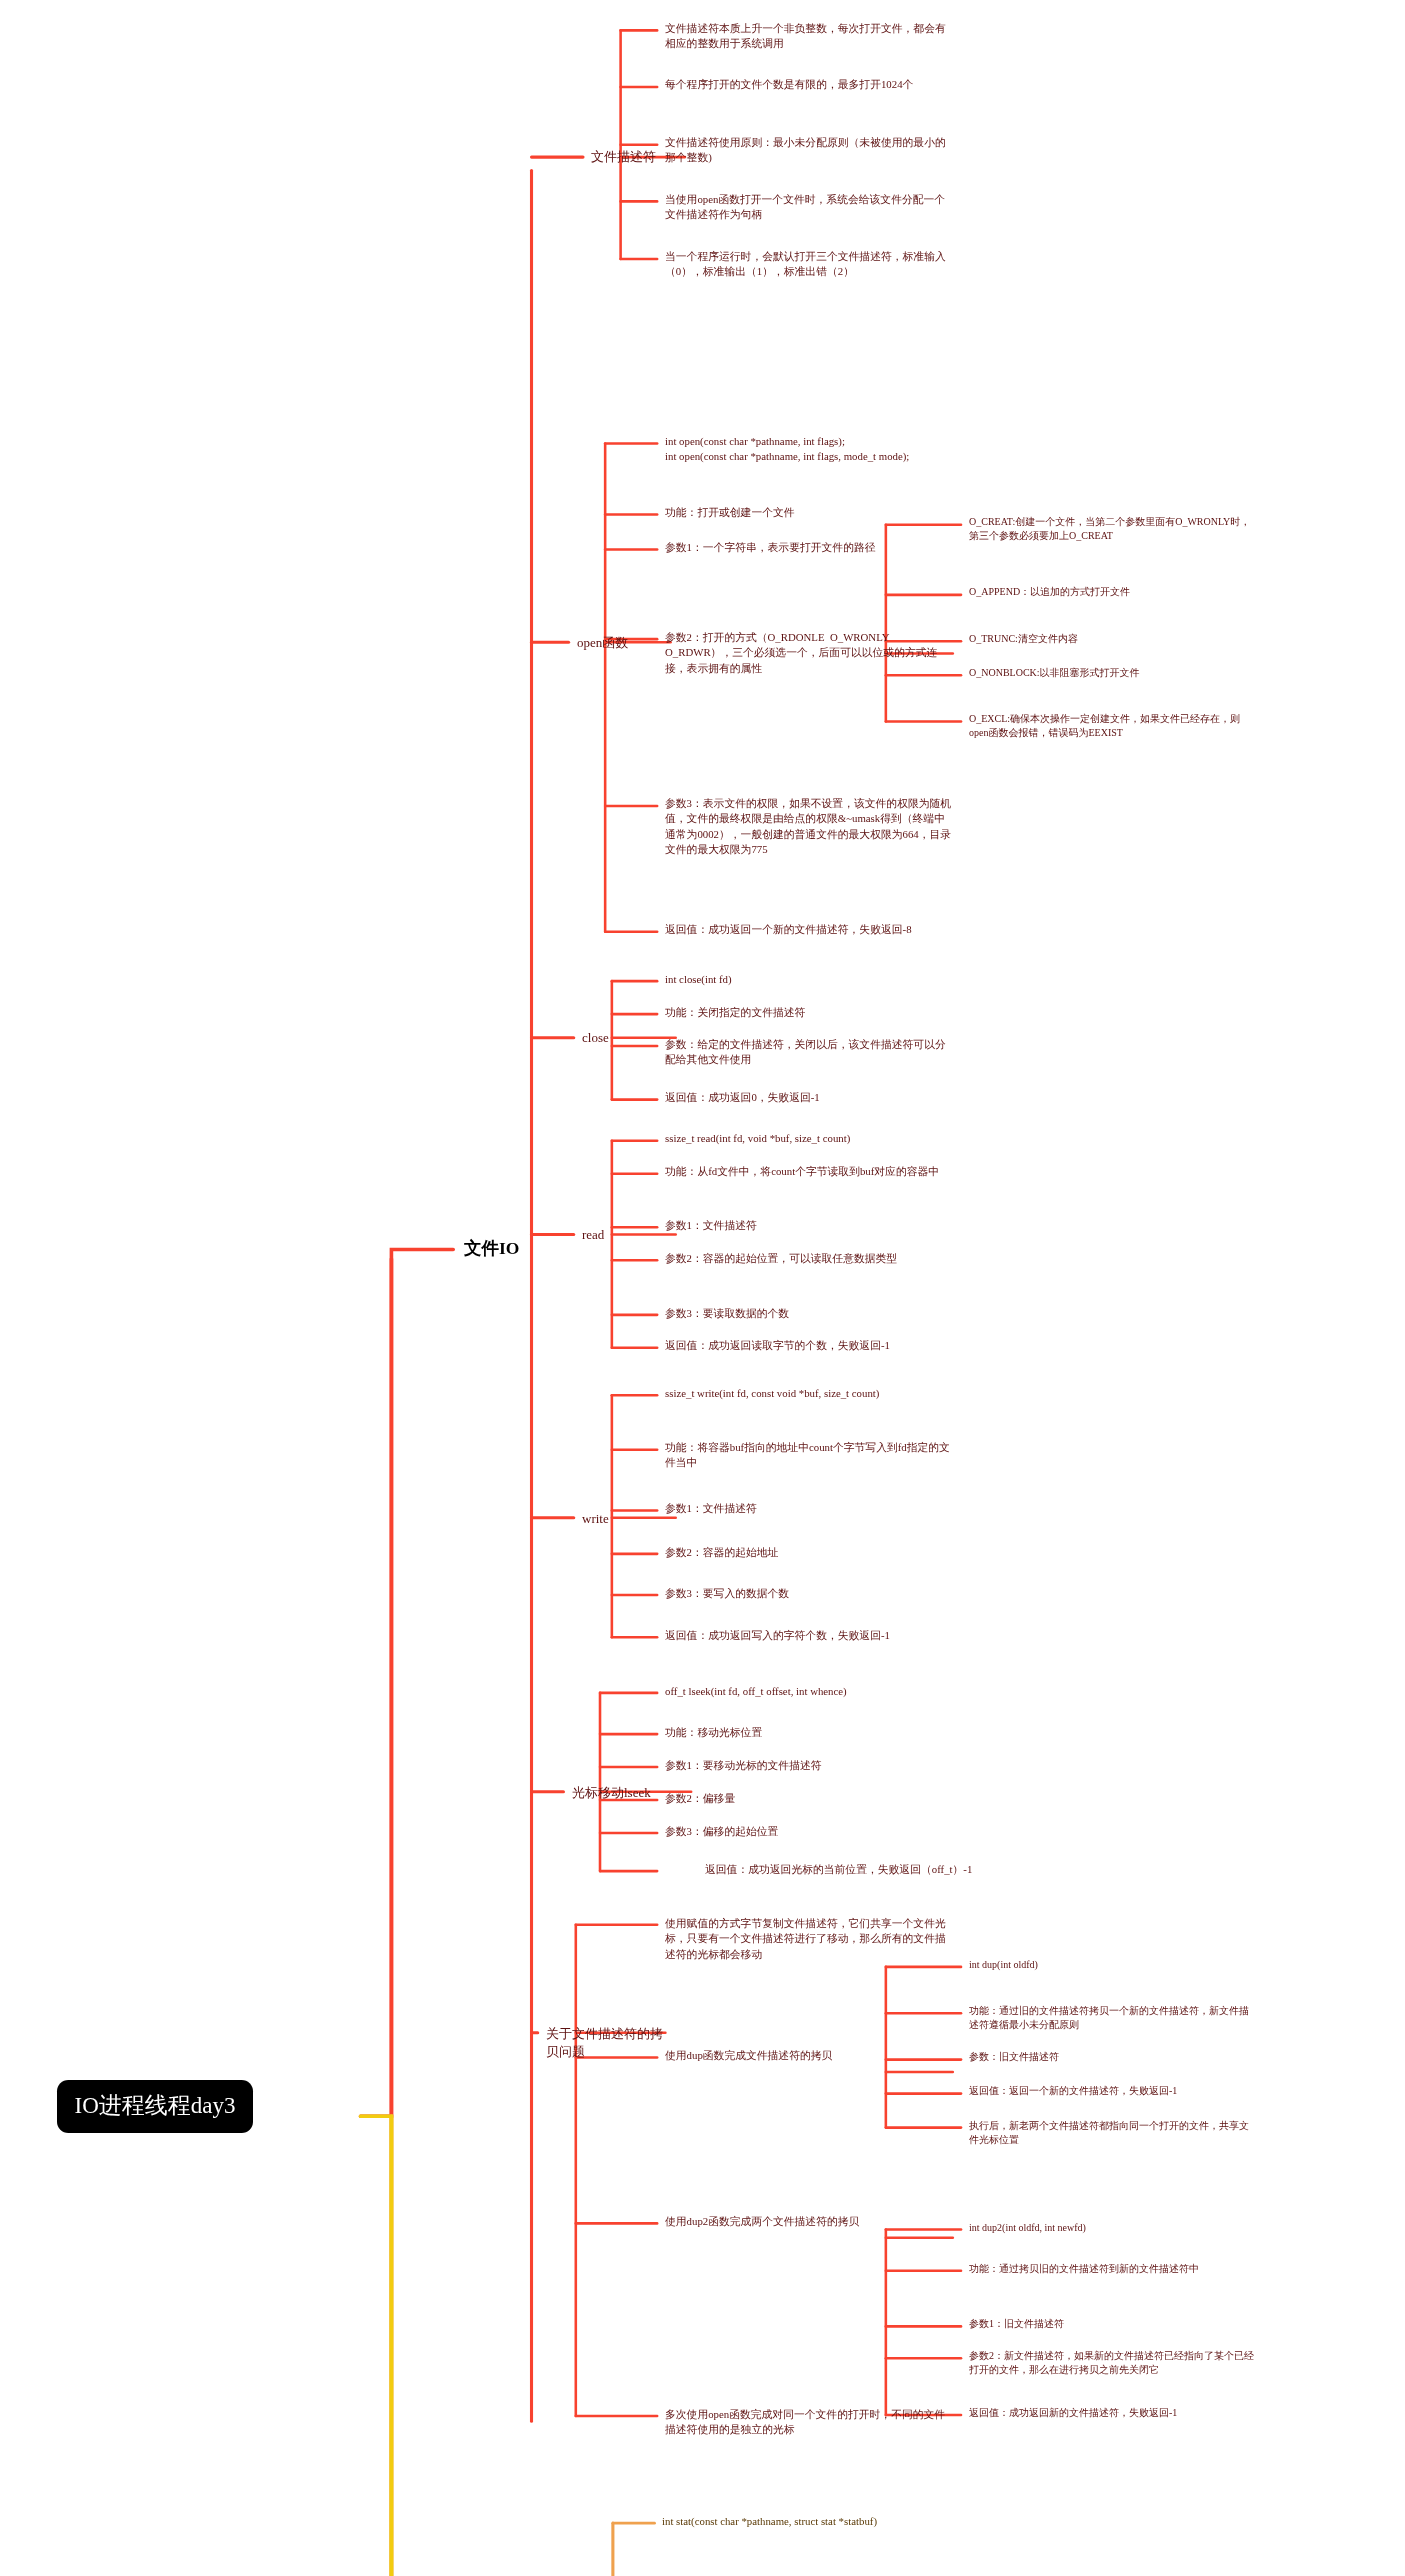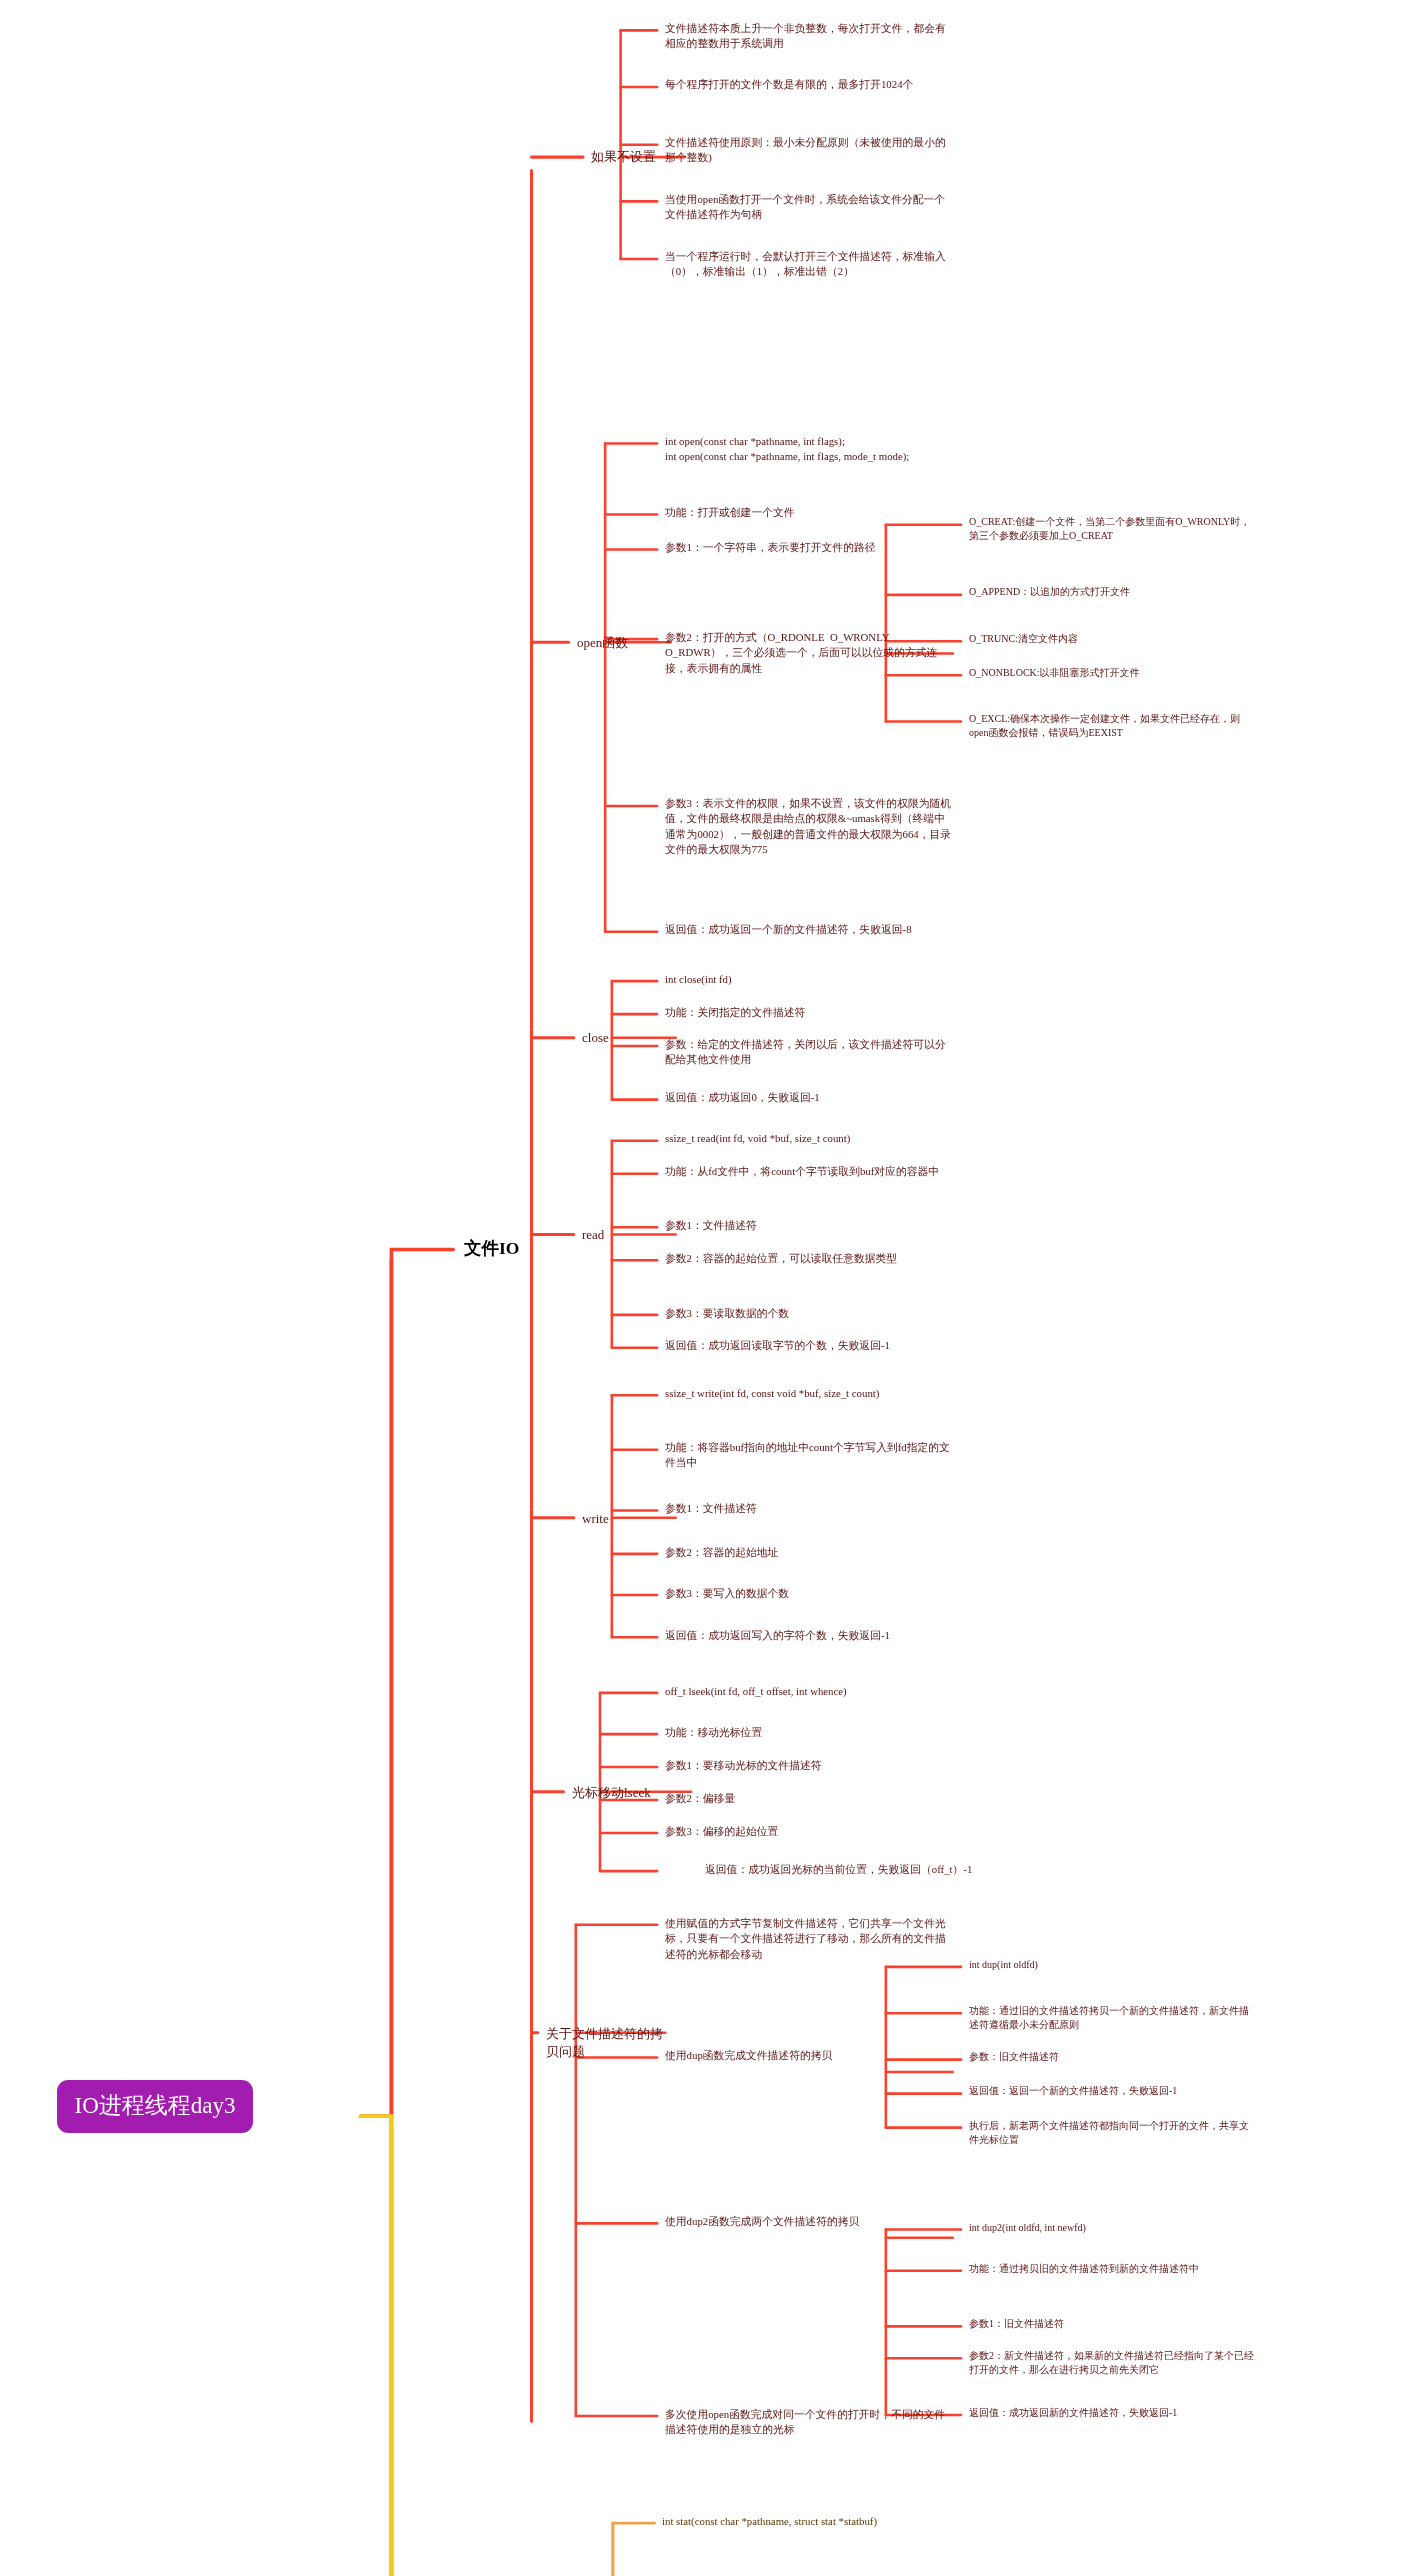--- a/index.html
+++ b/index.html
@@ -6,21 +6,21 @@
   body{
     font-family:"Liberation Serif","DejaVu Serif",serif;
     width:1405px;height:3358px;position:relative;overflow:hidden;
   }
   #canvas{position:absolute;inset:0;width:1405px;height:3358px;}
   svg.wires{position:absolute;left:0;top:0;width:1405px;height:3358px;pointer-events:none;}
 
   
   .root{
     position:absolute;
-    background:#a21caf;
+    background:#000000;
     color:#ffffff;
     border-radius:11.3px;
     padding:13.4px 17.5px;
     font-size:23px;
     line-height:1.15;
     font-family:"Liberation Serif","DejaVu Serif",serif;
     white-space:nowrap;
     letter-spacing:0px;
   }
 
@@ -164,21 +164,21 @@
       <path d="M 1168 6286 L 1176 6286" stroke="#f2cc10" stroke-width="5" fill="none" stroke-linecap="round"></path>
       <path d="M 1420 6136 L 1420 6396" stroke="#f2cc10" stroke-width="5" fill="none" stroke-linecap="round"></path>
       <path d="M 1422 6286 L 1420 6286" stroke="#f2cc10" stroke-width="5" fill="none" stroke-linecap="round"></path>
       <path d="M 1420 6136 L 1466 6136" stroke="#f2cc10" stroke-width="5" fill="none" stroke-linecap="round"></path>
       <path d="M 1420 6208 L 1466 6208" stroke="#f2cc10" stroke-width="5" fill="none" stroke-linecap="round"></path>
       <path d="M 1420 6316 L 1466 6316" stroke="#f2cc10" stroke-width="5" fill="none" stroke-linecap="round"></path>
       <path d="M 1420 6396 L 1466 6396" stroke="#f2cc10" stroke-width="5" fill="none" stroke-linecap="round"></path>
     </svg>
   <div id="nodes">
       <div class="node lvl1" style="left: 464px; top: 1236px; width: 113px;">文件IO</div>
-      <div class="node lvl2 c-red" style="left: 591px; top: 148px; width: 93px;">如果不设置</div>
+      <div class="node lvl2 c-red" style="left: 591px; top: 148px; width: 93px;">文件描述符</div>
       <div class="node lvl3 c-red" style="left: 665px; top: 20.6px; width: 289px;">文件描述符本质上升一个非负整数，每次打开文件，都会有相应的整数用于系统调用</div>
       <div class="node lvl3 c-red" style="left: 665px; top: 77px; width: 289px;">每个程序打开的文件个数是有限的，最多打开1024个</div>
       <div class="node lvl3 c-red" style="left: 665px; top: 135px; width: 289px;">文件描述符使用原则：最小未分配原则（未被使用的最小的那个整数)</div>
       <div class="node lvl3 c-red" style="left: 665px; top: 192px; width: 289px;">当使用open函数打开一个文件时，系统会给该文件分配一个文件描述符作为句柄</div>
       <div class="node lvl3 c-red" style="left: 665px; top: 249px; width: 289px;">当一个程序运行时，会默认打开三个文件描述符，标准输入（0），标准输出（1），标准出错（2）</div>
       <div class="node lvl2 c-red" style="left: 577px; top: 634px; width: 93px;">open函数</div>
       <div class="node lvl3 c-red" style="left: 665px; top: 434px; width: 289px;">int open(const char *pathname, int flags);
 int open(const char *pathname, int flags, mode_t mode);</div>
       <div class="node lvl3 c-red" style="left: 665px; top: 505px; width: 289px;">功能：打开或创建一个文件</div>
       <div class="node lvl3 c-red" style="left: 665px; top: 540px; width: 289px;">参数1：一个字符串，表示要打开文件的路径</div>

